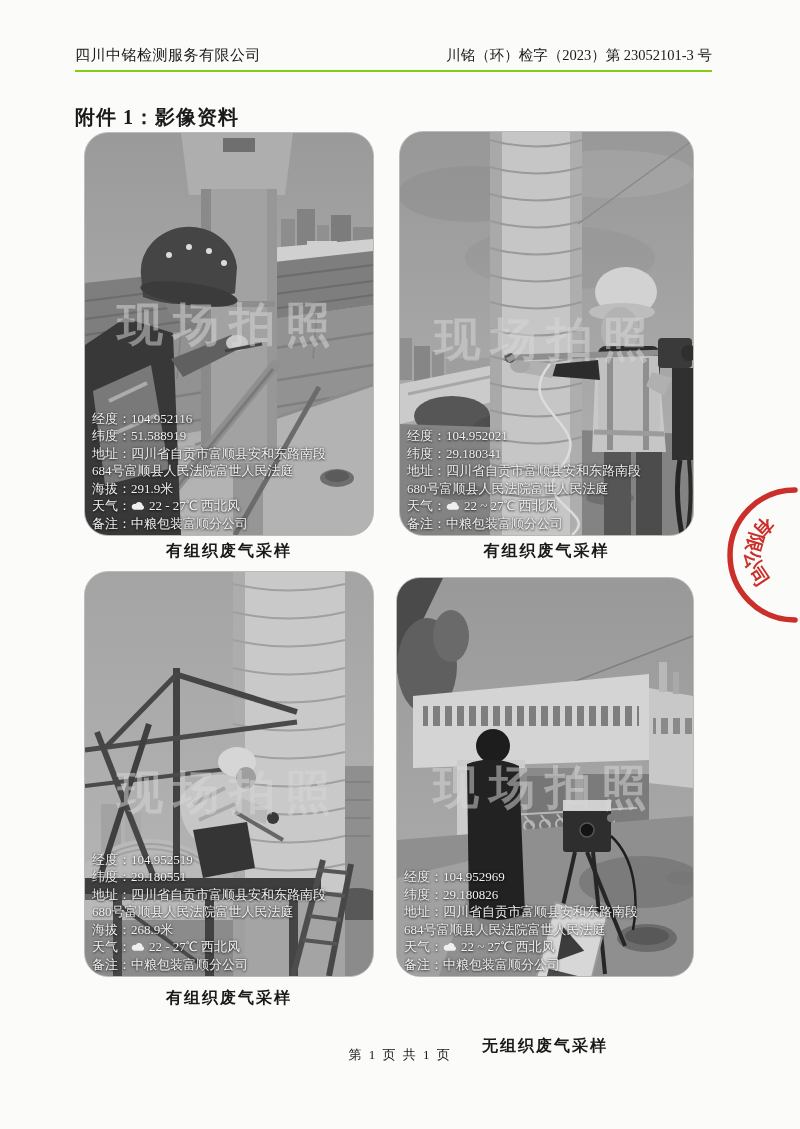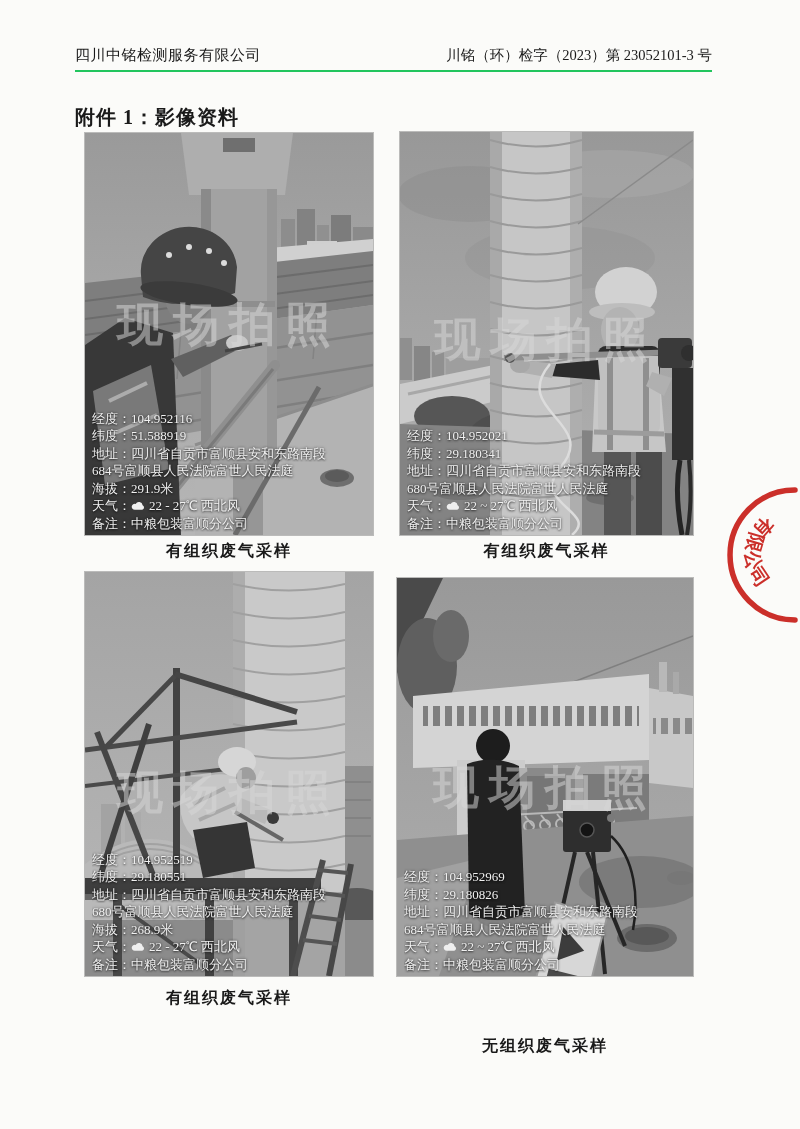--- a/index.html
+++ b/index.html
@@ -6,28 +6,28 @@
   html,body { background:#e8e8e6; }
   .page {
     position:relative; width:800px; height:1129px; margin:0 auto;
     background:#fbfbf9; overflow:hidden;
     font-family:"Liberation Serif","DejaVu Serif",serif; color:#1a1a1a;
   }
   
   .header {
     position:absolute; left:75px; top:46px; width:637px;
     display:flex; justify-content:space-between; align-items:flex-end;
-    border-bottom:2px solid #22c55e; padding-bottom:5px;
+    border-bottom:2px solid #84cc16; padding-bottom:5px;
   }
   .header .company { font-size:15px; letter-spacing:.5px; }
   .header .docno { font-size:14.5px; }
   
   .attachment-title { position:absolute; left:75px; top:104px; font-size:20px; font-weight:bold; letter-spacing:1px; }
   
-  .photo { position:absolute; overflow:hidden; outline:1px solid rgba(70,70,70,.35); background:#a8a8a8; }
+  .photo { position:absolute; overflow:hidden; outline:1px solid rgba(70,70,70,.35); background:#a8a8a8;border-radius:23px; }
   .photo svg.scene { position:absolute; inset:0; width:100%; height:100%; display:block; }
   #photo1 { left:85px;  top:133px; width:288px; height:402px; }
   #photo2 { left:400px; top:132px; width:293px; height:403px; }
   #photo3 { left:85px;  top:572px; width:288px; height:404px; }
   #photo4 { left:397px; top:578px; width:296px; height:398px; }
   .photo-watermark {
     position:absolute; left:-20%; width:140%; text-align:center;
     font-family:"DejaVu Sans","Liberation Sans",sans-serif;
     font-size:46px; font-weight:700; letter-spacing:10px;
     color:rgba(214,214,214,.52); white-space:nowrap; pointer-events:none;
@@ -388,14 +388,15 @@
       <path d="M97,35 A65,65 0 0 0 97,165" fill="none" stroke-width="5.5" stroke-linecap="round" stroke="#cb2f2a"></path>
       <defs>
         <path id="sealTextPath" d="M67.8,62 A47,47 0 0 0 67.8,138"></path>
       </defs>
       <text font-size="19" font-weight="bold" letter-spacing="1.5" font-family="'Liberation Serif','DejaVu Serif',serif">
         <textPath href="#sealTextPath">有限公司</textPath>
       </text>
     </g>
   </svg>
 
+  <div class="page-footer">第 1 页 共 1 页</div>
 
 </div>
 
 </body></html>

